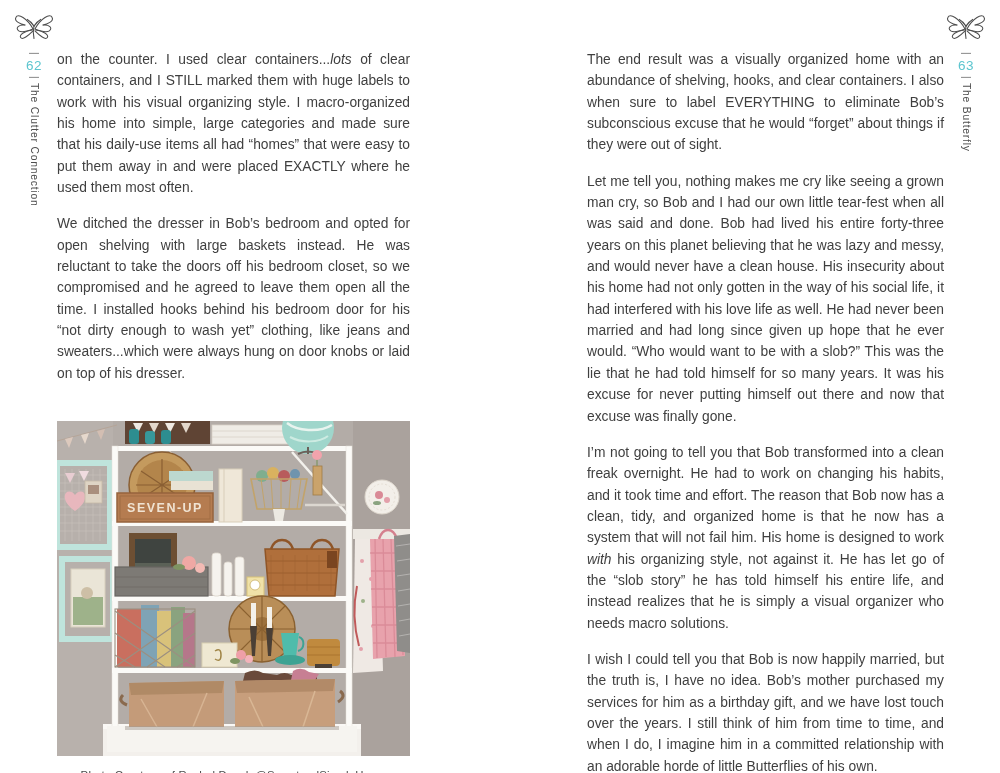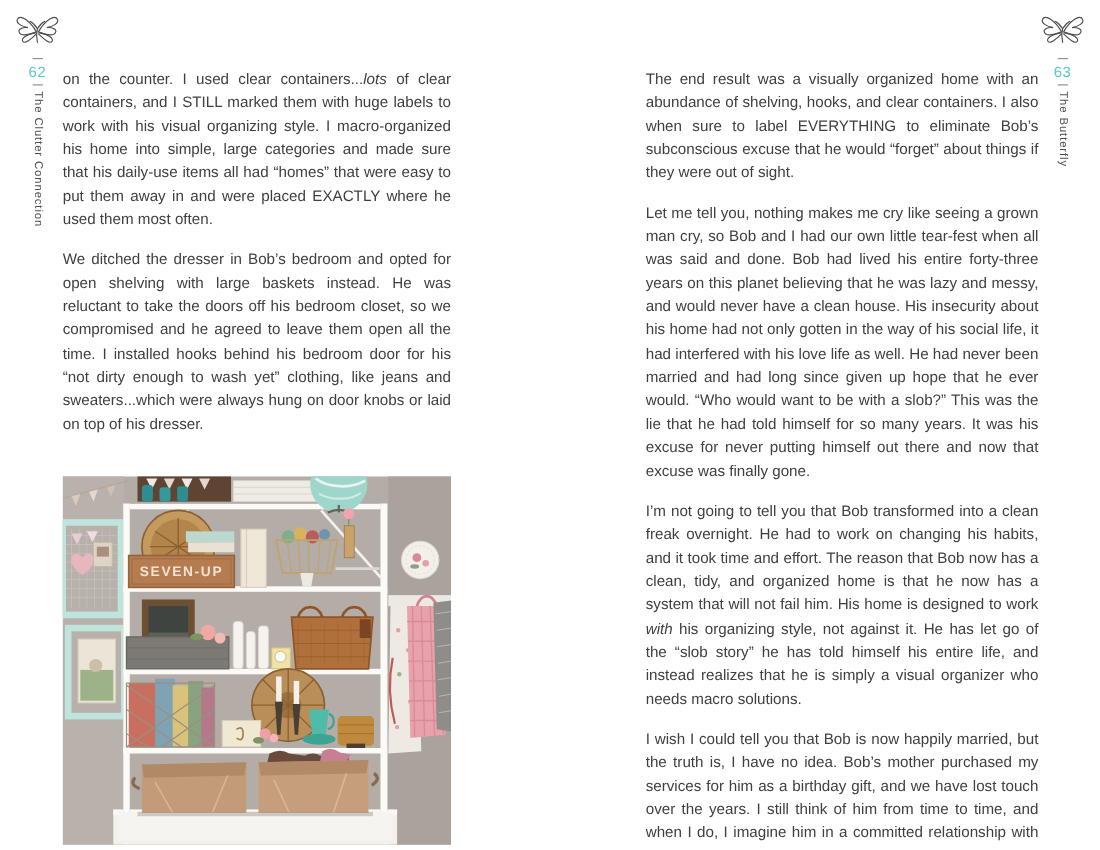--- a/index.html
+++ b/index.html
@@ -11,21 +11,21 @@
   .side-rail.right{left:942px;}
   .butterfly{width:42px;height:40px;margin-bottom:2px;}
   .rail-sep{writing-mode:vertical-rl;font-size:10px;color:#707070;line-height:1;margin:2px 0;}
   .rail-num{font-size:13.5px;letter-spacing:.5px;margin:1px 0;color:#5cc5cf;}
   .rail-title{writing-mode:vertical-rl;text-orientation:mixed;font-size:10.3px;color:#4e4e4e;
               letter-spacing:.8px;margin-top:3px;white-space:nowrap;}
   
   .text-col{position:absolute;top:49px;font-size:13.8px;line-height:21.35px;}
   .text-col.leftcol{left:57px;width:353px;}
   .text-col.rightcol{left:587px;width:357px;}
-  .text-col p{margin:12px 0 15px;text-align:justify;text-justify:inter-word;}
+  .text-col p{margin:0 0 15px;text-align:justify;text-justify:inter-word;}
   .text-col p em{font-style:italic;}
   figure{margin:37px 0 0;padding:0;}
   .photo-svg{display:block;width:353px;height:335px;}
   figcaption{margin-top:9px;text-align:center;font-size:11.4px;color:#4b4b4b;letter-spacing:.2px;}
 </style>
 </head>
 <body>
 
 <div class="spread">
 

